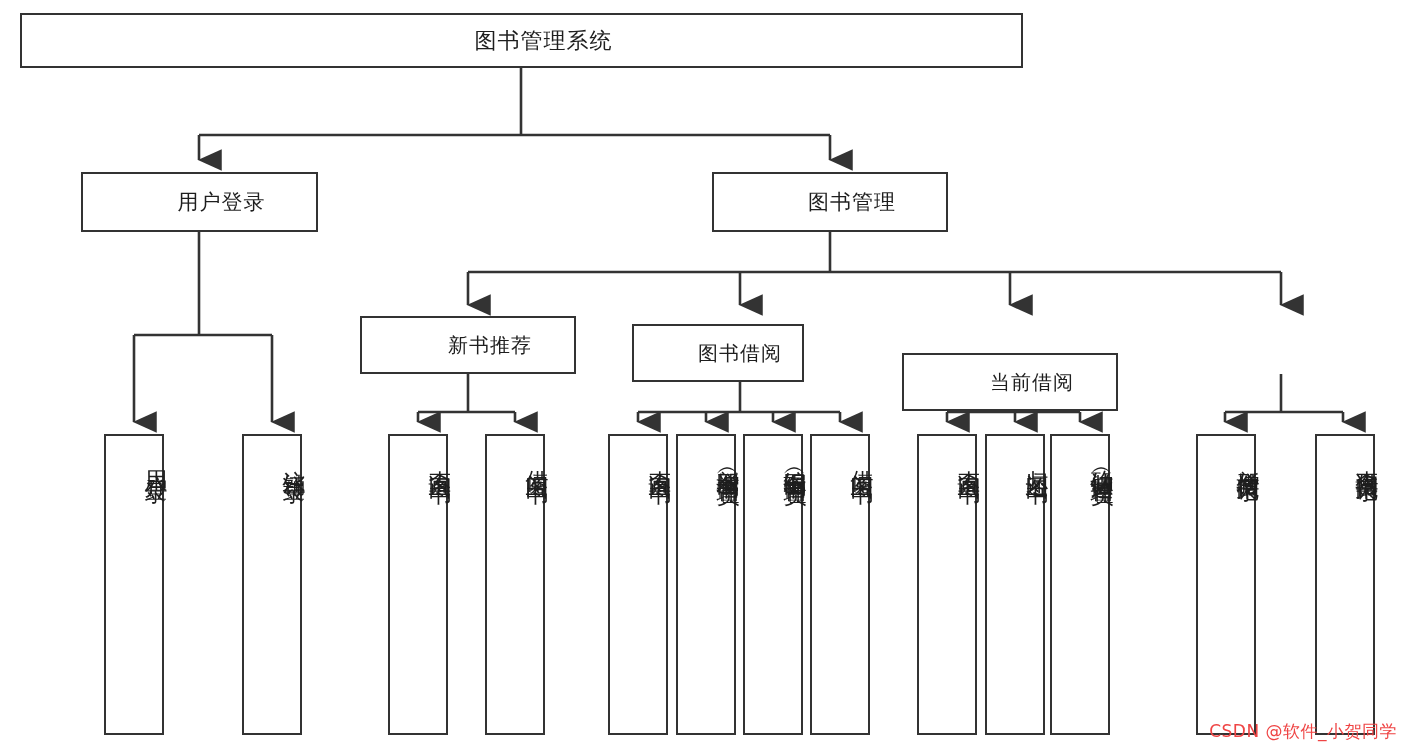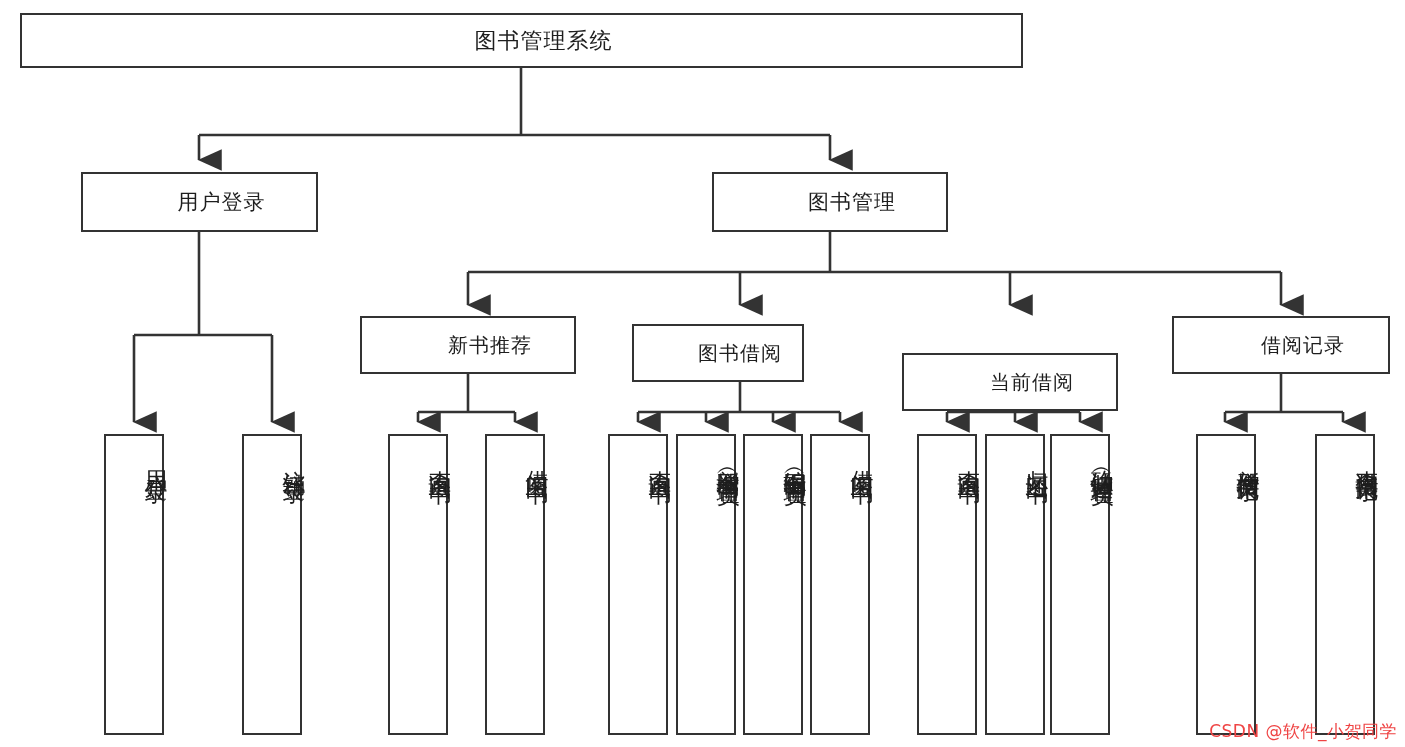--- a/index.html
+++ b/index.html
@@ -129,23 +129,20 @@
 
   <div class="node lvl3" style="left:360px;top:316px;width:216px;height:58px;">
     <span class="lbl">新书推荐</span>
   </div>
   <div class="node lvl3" style="left:632px;top:316px;width:172px;height:58px;margin-top:8px;">
     <span class="lbl">图书借阅</span>
   </div>
   <div class="node lvl3" style="left:902px;top:316px;width:216px;height:58px;margin-top:37px;">
     <span class="lbl">当前借阅</span>
   </div>
-  <div class="node lvl3" style="left:1172px;top:316px;width:218px;height:58px;">
-    <span class="lbl">借阅记录</span>
-  </div>
 
   <div class="node leaf" style="left:104px;top:434px;width:60px;height:301px;">
     <span class="lbl">用户登录</span>
   </div>
   <div class="node leaf" style="left:242px;top:434px;width:60px;height:301px;">
     <span class="lbl">注销登录</span>
   </div>
 
   <div class="node leaf" style="left:388px;top:434px;width:60px;height:301px;">
     <span class="lbl">查询图书</span>

